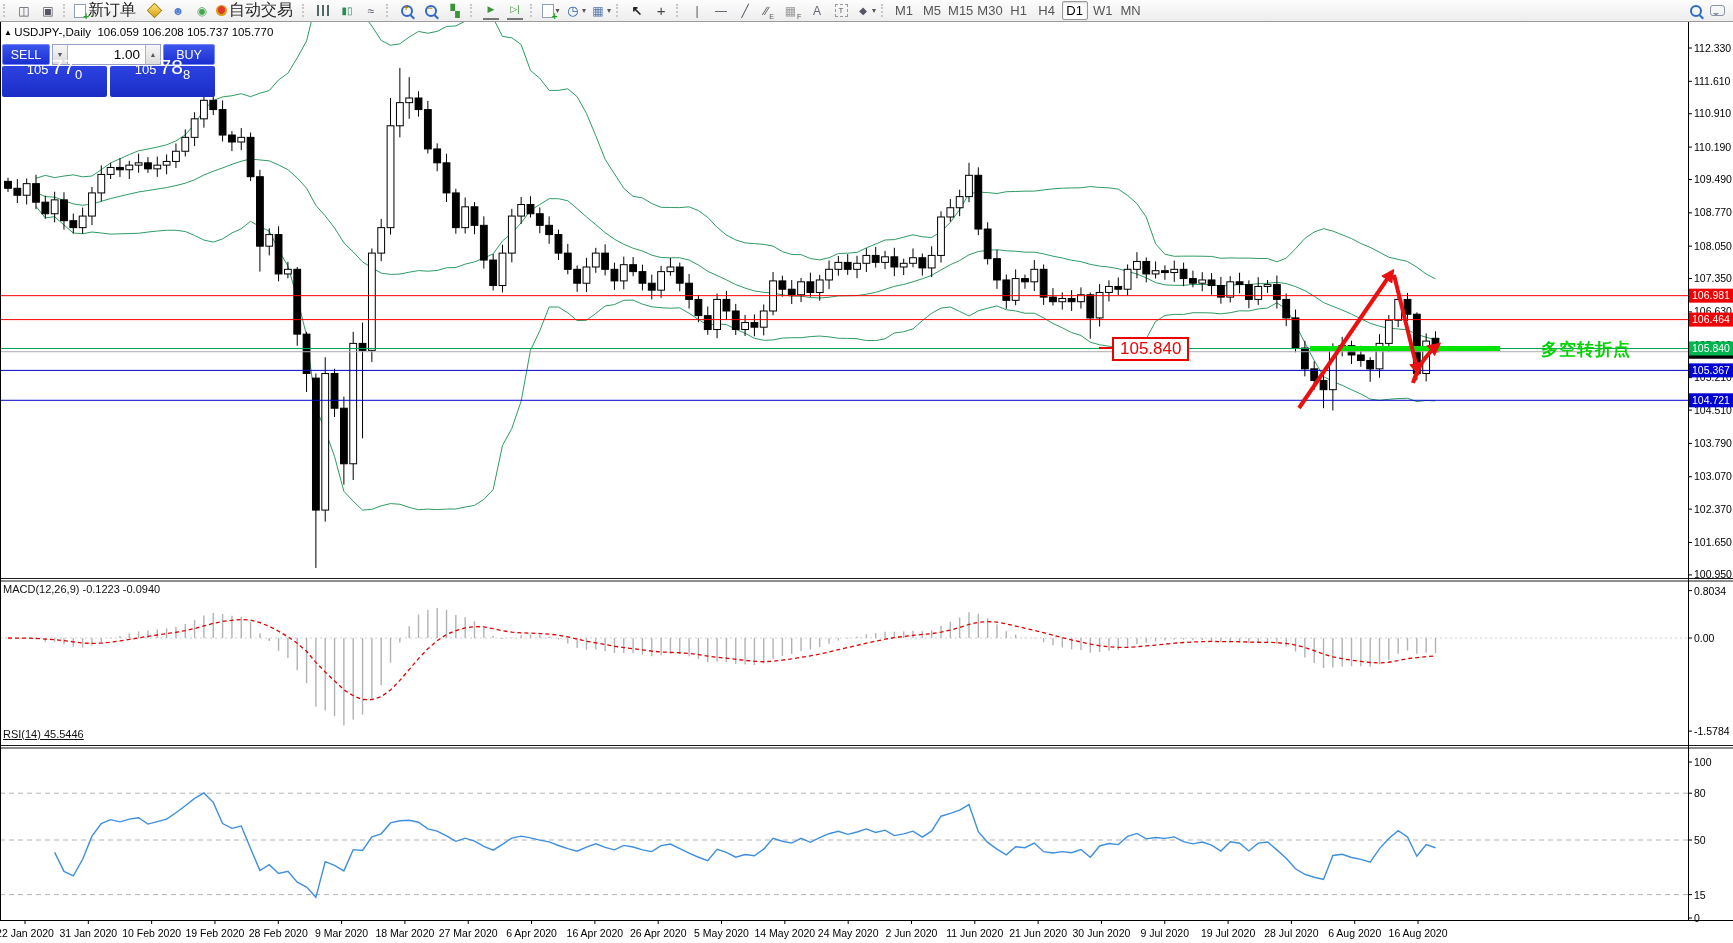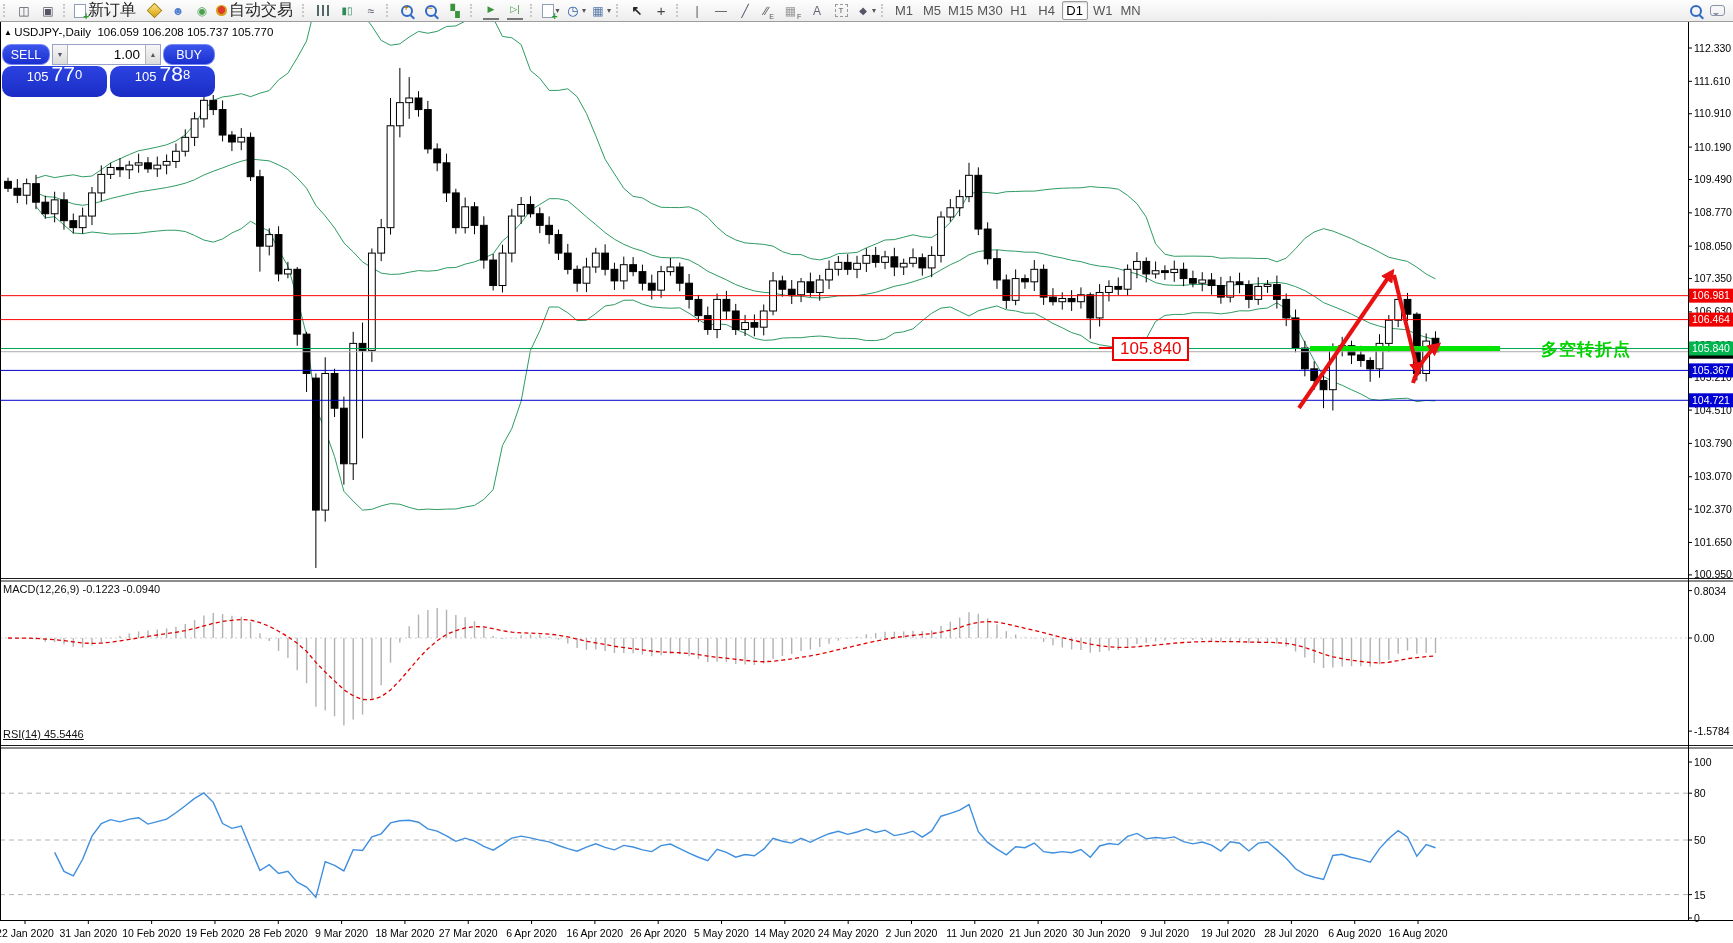--- a/index.html
+++ b/index.html
@@ -43,30 +43,30 @@
   #rsi-label{top:707px;text-decoration:underline;}
   #anno{left:1112px;top:316px;height:20px;line-height:20px;padding:0 6px;background:#fff;
         border:2px solid #ee0000;color:#ee0000;font-size:17px;}
   #anno-dash{left:1099px;top:326px;width:13px;height:2px;background:#ee0000;}
   #note{left:1541px;top:317px;font-size:17px;font-weight:bold;color:#00d300;letter-spacing:1px;}
 
   
   #tpanel{left:2px;top:23px;width:213px;z-index:6;}
   .tp-r1{display:flex;height:21px;gap:2px;}
   .btn-sell,.btn-buy{flex:0 0 46px;background:linear-gradient(#3b55ec,#1b2fd0);color:#fff;font-size:12.5px;
-     display:flex;align-items:center;justify-content:center;border:1px solid #7787f5;border-radius:9px;}
+     display:flex;align-items:center;justify-content:center;border:1px solid #7787f5;border-radius:2px;}
   .btn-buy{flex-basis:50px;}
   .vol{flex:1;display:flex;background:#fff;border:1px solid #98a2c6;align-items:stretch;}
   .spin{width:14px;background:linear-gradient(#f7f7f7,#dcdcdc);color:#556;font-size:7px;
      display:flex;align-items:center;justify-content:center;}
   .spin.dn{border-right:1px solid #b5b5b5;}
   .spin.up{border-left:1px solid #b5b5b5;}
   .vol-val{flex:1;text-align:right;font-size:13.5px;padding:2px 5px 0 0;color:#000;}
   .tp-r2{display:flex;gap:3px;margin-top:1px;height:31px;}
-  .px{flex:1;background:linear-gradient(#2c43e2,#1a2cc4);color:#fff;display:flex;align-items:flex-end;justify-content:center;padding-bottom:11px;border-radius:10px;}
+  .px{flex:1;background:linear-gradient(#2c43e2,#1a2cc4);color:#fff;display:flex;align-items:flex-end;justify-content:center;padding-bottom:18px;border-radius:2px;}
   .px .sm{font-size:13px;margin-right:3px;margin-bottom:2px;}
   .px .big{font-size:21px;line-height:25px;}
   .px .sup{font-size:13px;align-self:flex-start;margin-top:1px;}
 </style>
 </head>
 <body>
 
 <div id="app">
 
   <div id="toolbar">

